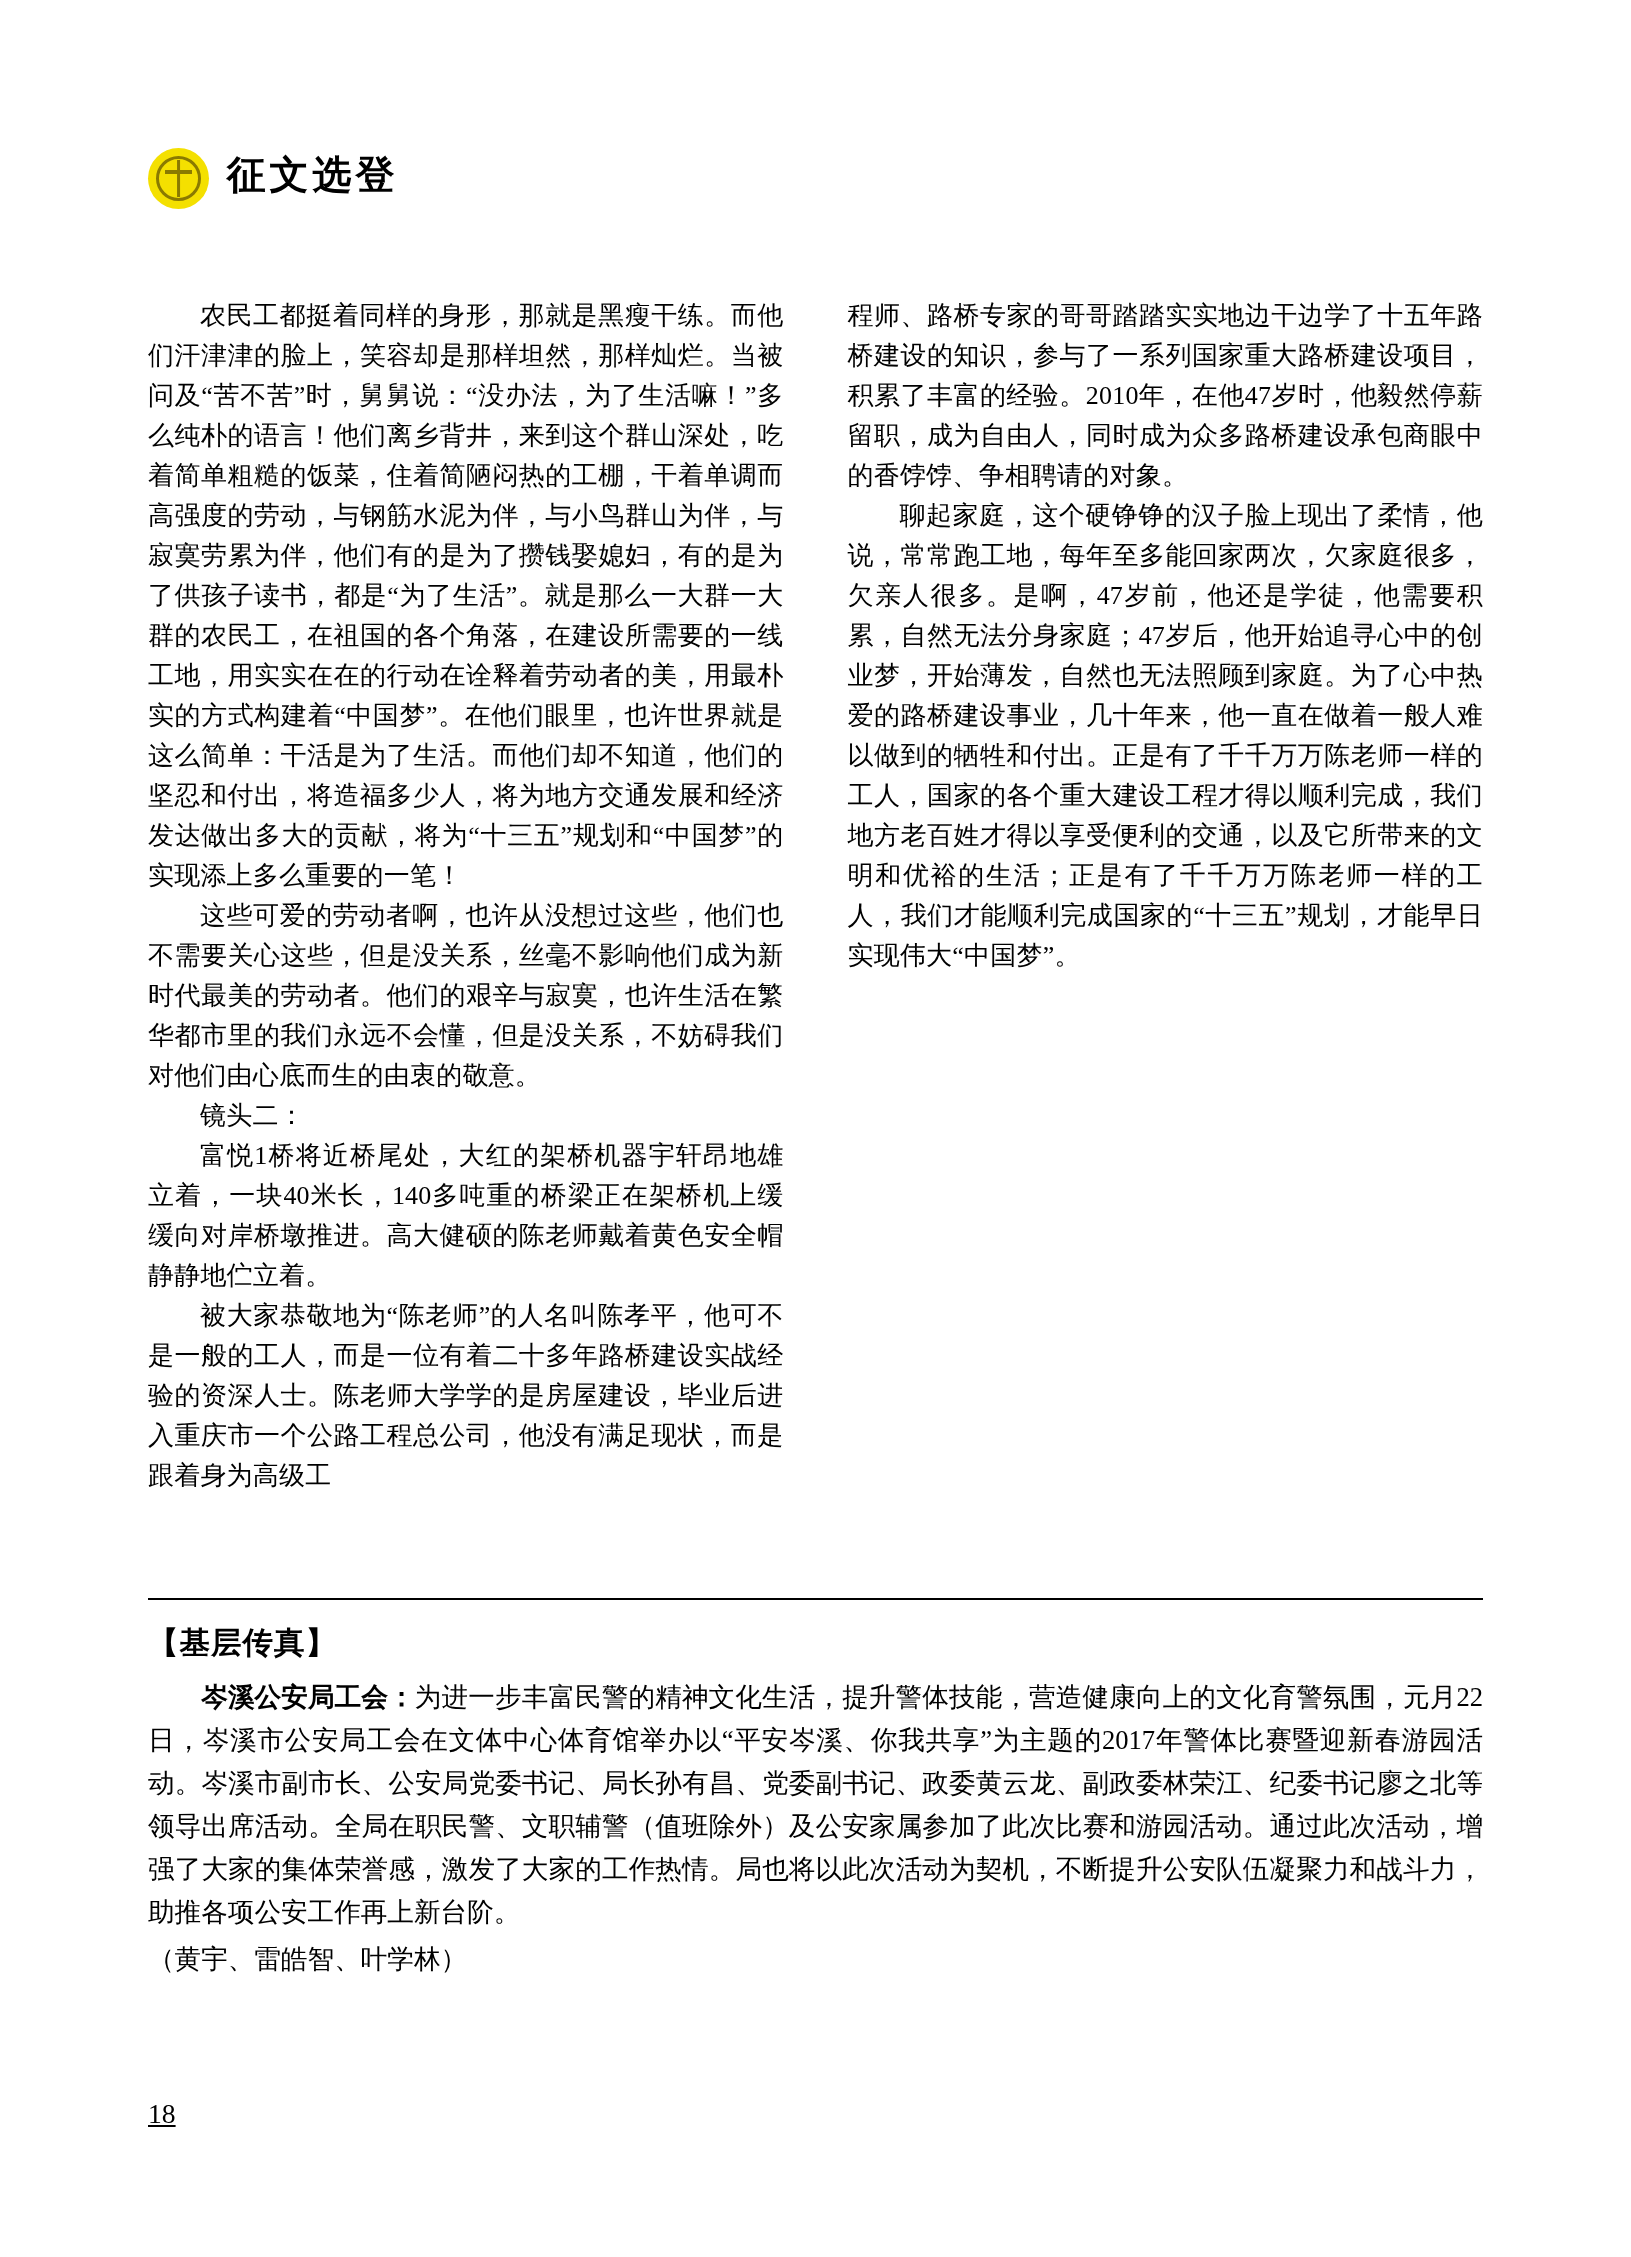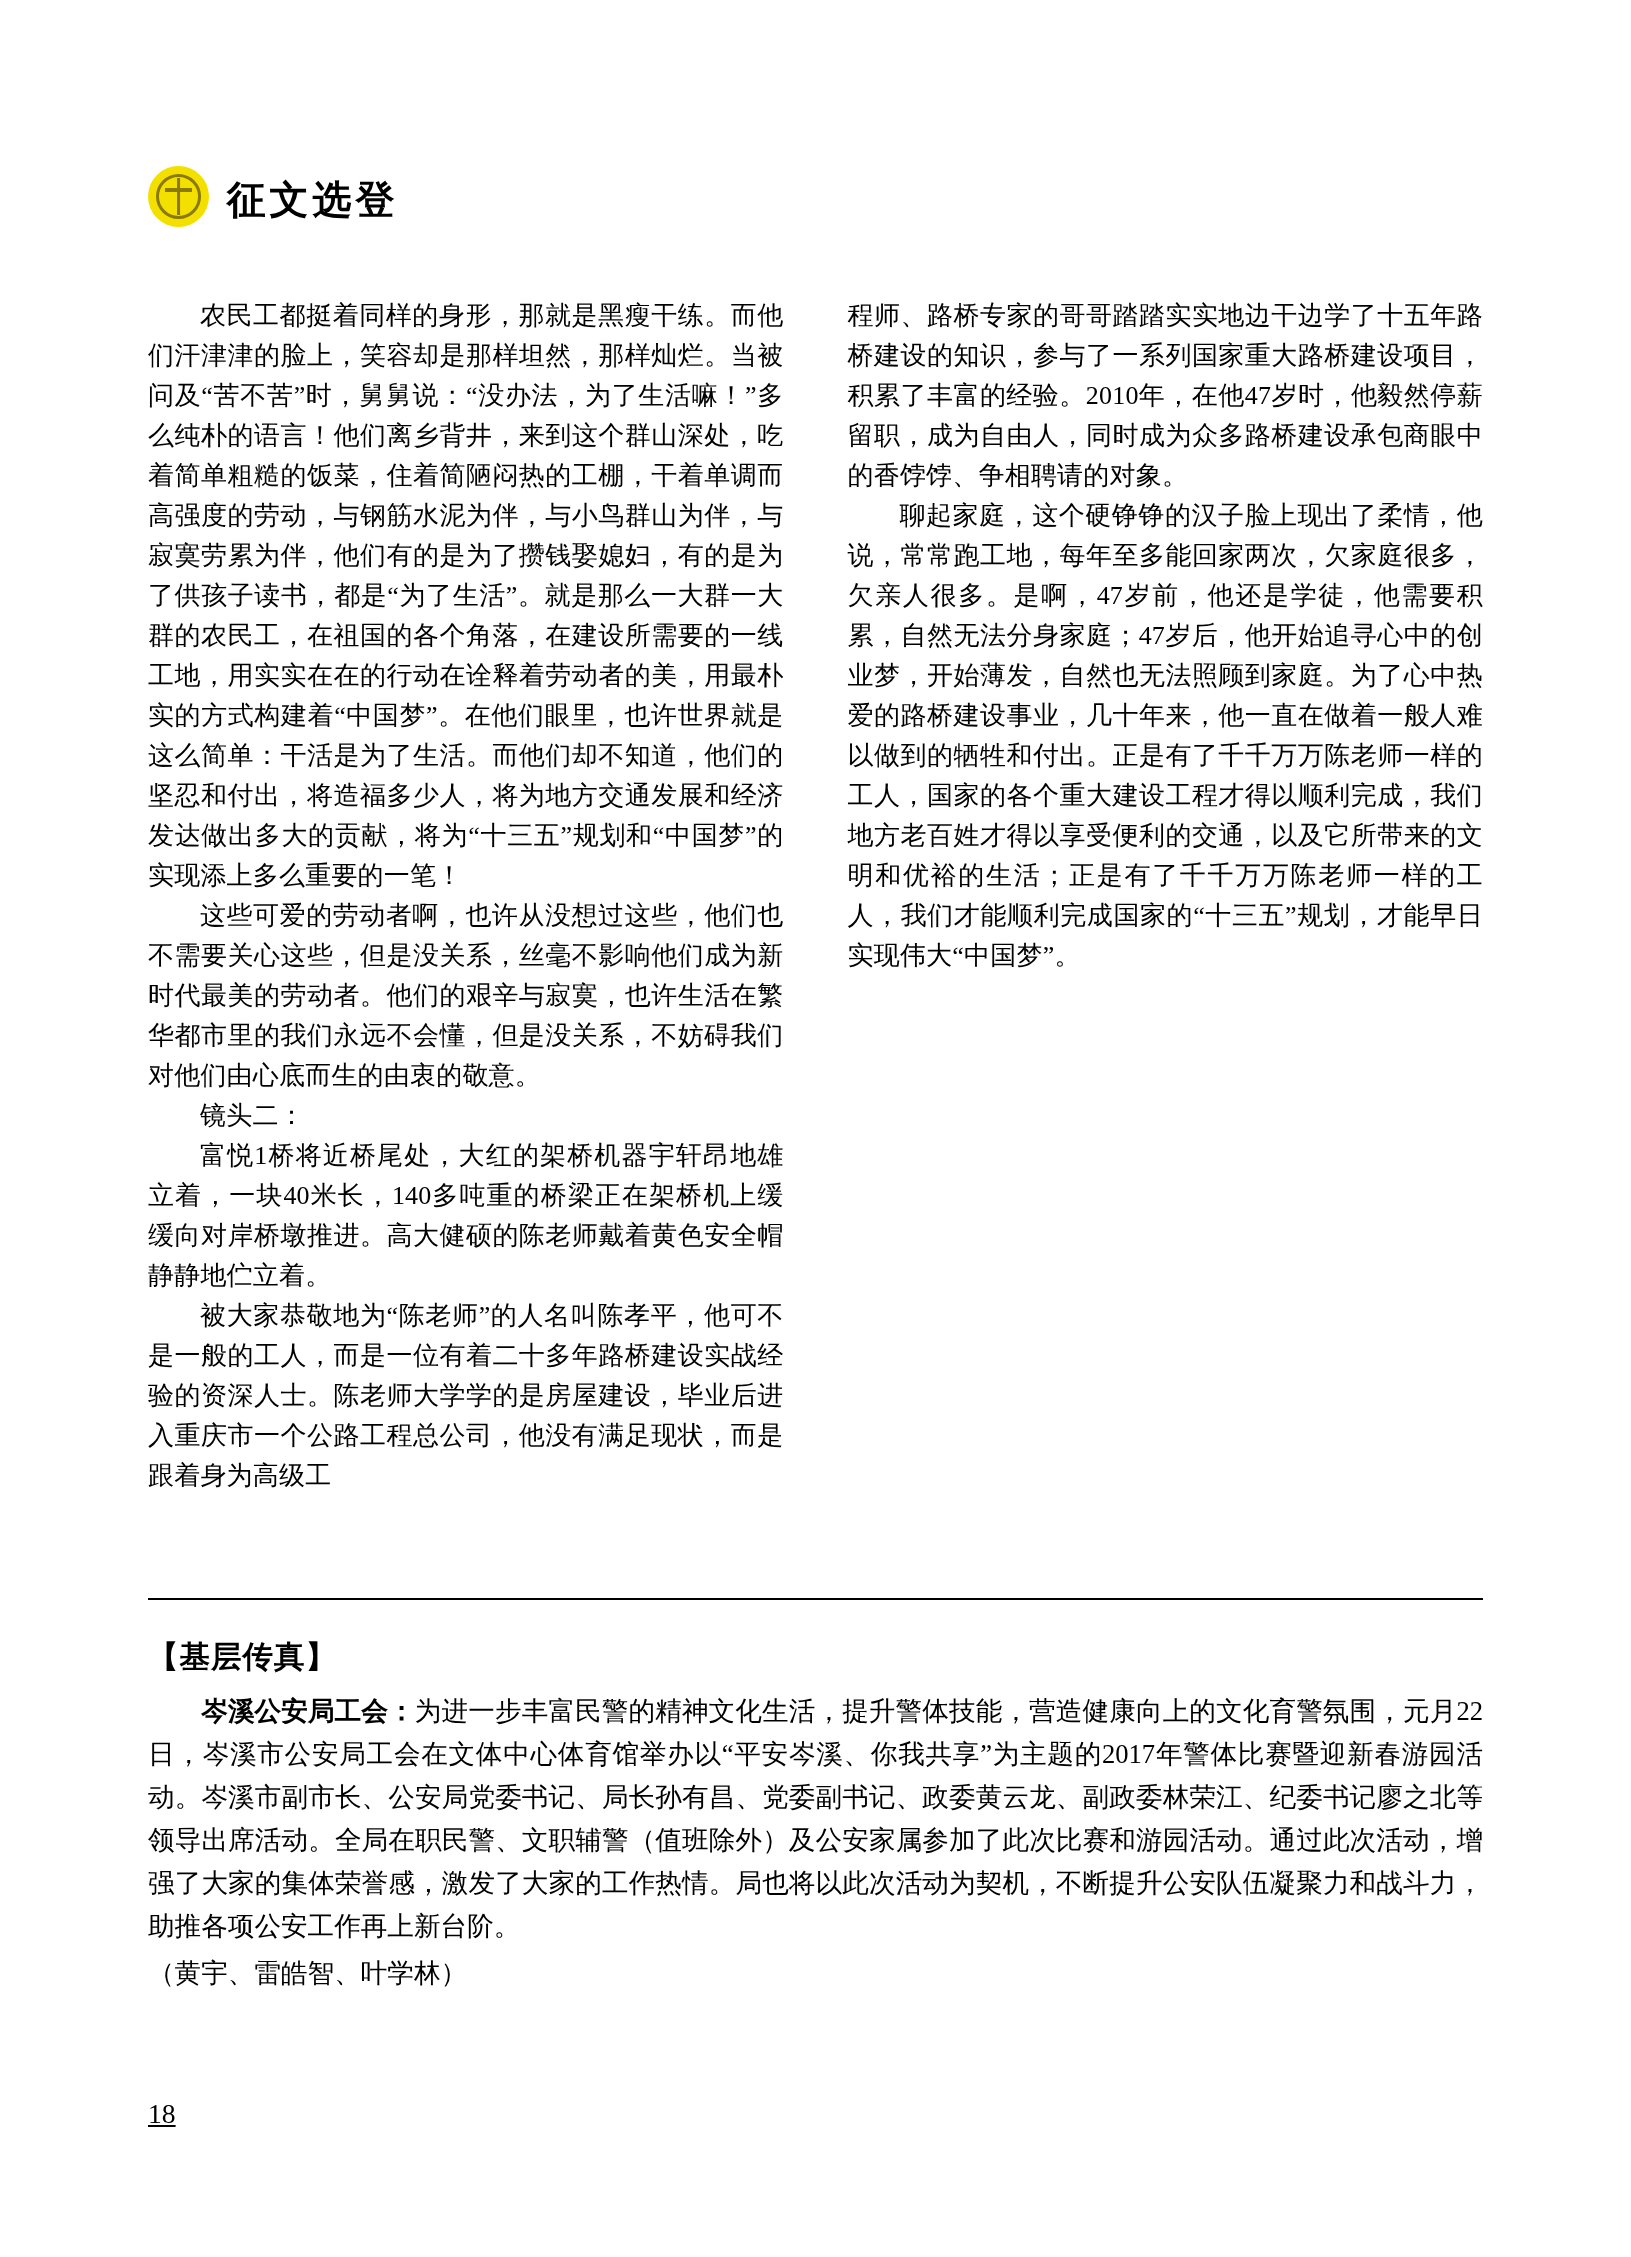--- a/index.html
+++ b/index.html
@@ -19,23 +19,23 @@
     position: absolute;
     left: 0; top: 0;
     width: 1631px;
     height: 2258px;
   }
 
   
   .header {
     position: absolute;
     left: 148px;
-    top: 166px;
+    top: 148px;
     display: flex;
-    align-items: flex-end;
+    align-items: flex-start;
     gap: 17.7px;
   }
   .logo {
     width: 61px;
     height: 61px;
     border-radius: 50%;
     background: #f4e000;
     position: relative;
     flex: none;
   }
@@ -110,21 +110,20 @@
     width: 1335px;
     border-top: 2px solid #000;
   }
 
   
   .bottom {
     position: absolute;
     left: 148px;
     top: 1623px;
     width: 1335px;
-    margin-top: 14px;
   }
   .bottom-title {
     font-family: "DejaVu Serif", "Liberation Serif", serif;
     font-weight: bold;
     font-size: 30.5px;
     letter-spacing: 1px;
     margin-bottom: 11.8px;
   }
   .bottom p {
     margin: 0;

